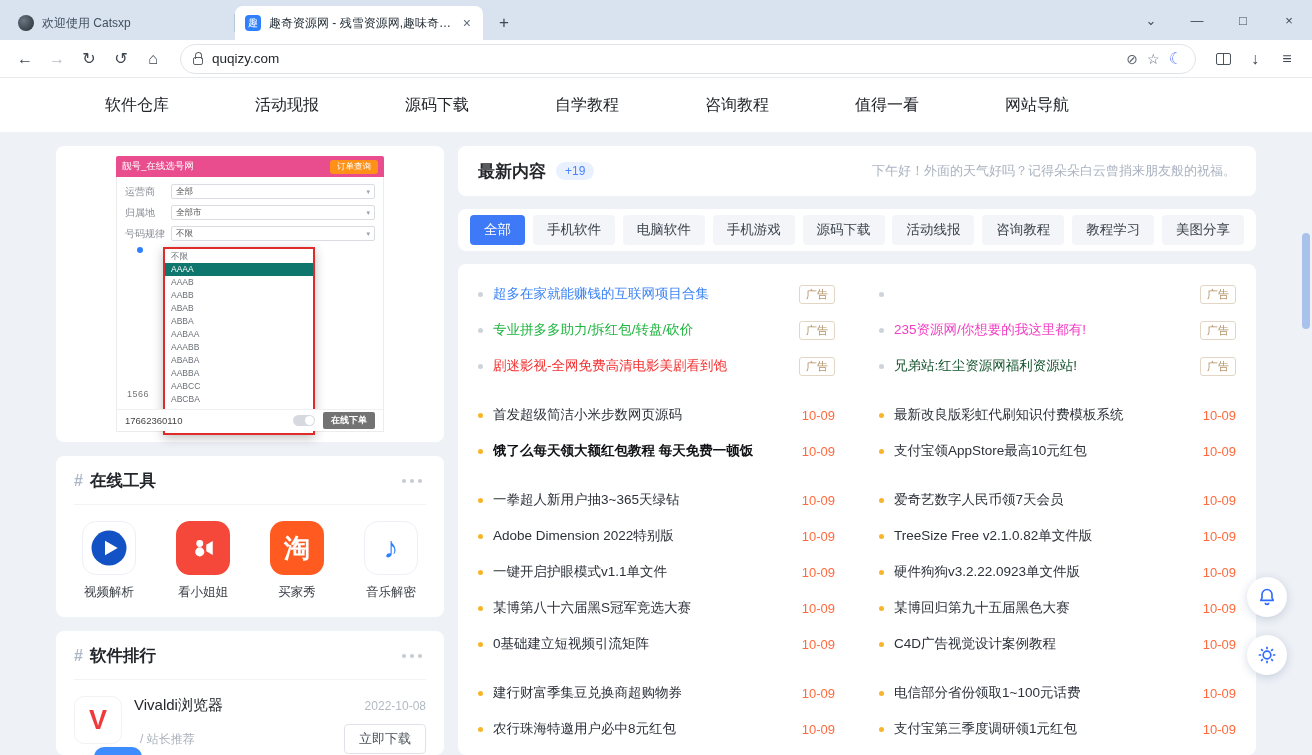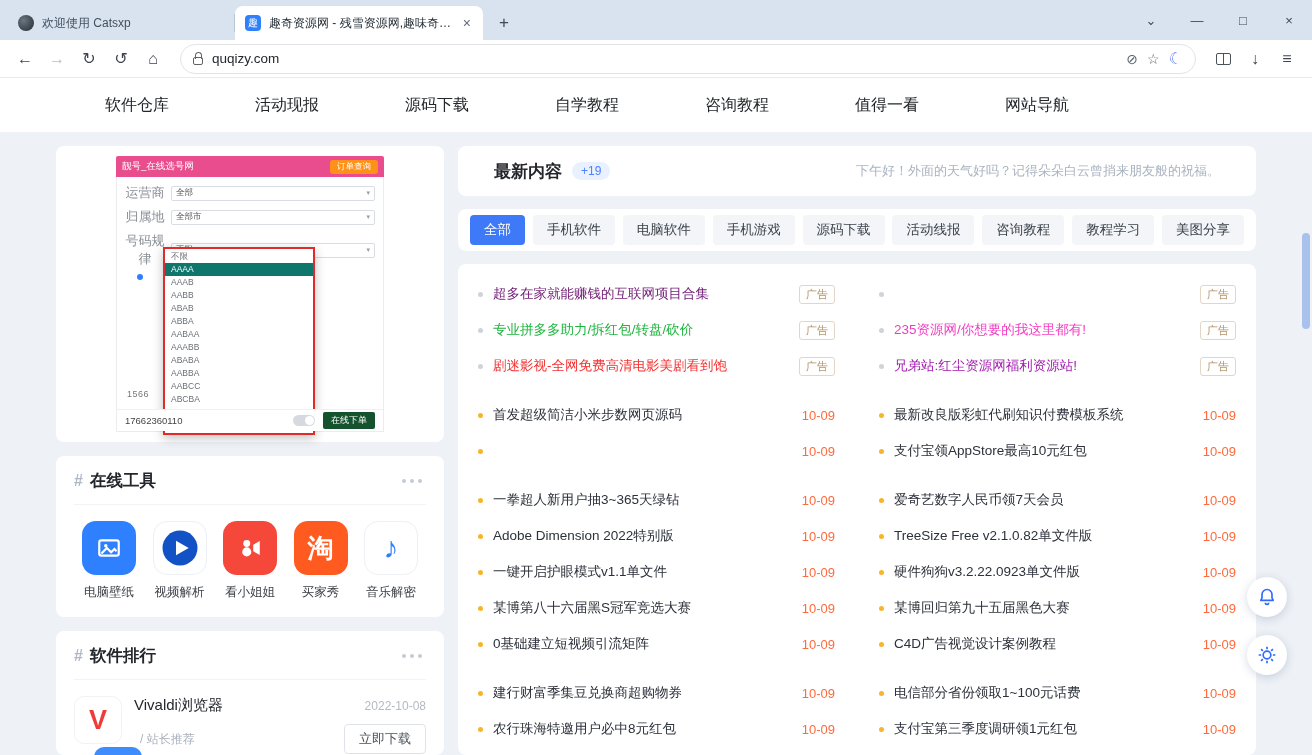--- a/index.html
+++ b/index.html
@@ -47,35 +47,35 @@
   .col-right { flex:1; min-width:0; display:flex; flex-direction:column; }
   .card { background:#fff; border-radius:8px; }
 
   
   .promo-card { height:296px; margin-bottom:14px; display:flex; justify-content:center; padding:10px 15px; }
   .mock { width:268px; position:relative; font-size:9px; }
   .mock-top { height:21px; background:#e94d8d; color:#fff; display:flex; align-items:center; justify-content:space-between; padding:0 6px; font-size:9.5px; border-radius:2px 2px 0 0; }
   .mock-top-btn { background:#ff9118; color:#fff; border-radius:3px; padding:1px 7px; font-size:8.5px; }
   .mock-body { border:1px solid #ececec; border-top:none; height:255px; position:relative; padding:7px 8px; background:#fff; }
   .mrow { display:flex; align-items:center; gap:6px; margin-bottom:6px; }
-  .mlabel { width:40px; color:#8a8f96; font-size:13px; text-align:center; flex:none; }
+  .mlabel { width:40px; color:#8a8f96; font-size:10px; text-align:left; flex:none; }
   .mselect { flex:1; height:15px; border:1px solid #d9dce1; border-radius:2px; display:flex; align-items:center; justify-content:space-between; padding:0 4px; color:#555; font-size:8.5px; }
   .mselect .car { color:#9aa0a8; font-size:7px; }
   .mdotrow { display:flex; align-items:center; gap:5px; margin:4px 0 0 12px; color:#8a8f96; }
   .mdot { width:6px; height:6px; background:#2f80ff; border-radius:50%; }
   .mdrop { position:absolute; left:46px; top:70px; width:152px; background:#fff; border:2px solid #e02b2b; box-shadow:0 3px 10px rgba(0,0,0,.25); z-index:3; padding:1px 0; }
   .mopt { height:13px; line-height:13px; padding-left:6px; color:#6a6f76; font-size:8.5px; white-space:nowrap; }
   .mopt.selected { background:#0f766e; color:#fff; }
   .mnums { position:absolute; left:10px; top:212px; color:#777; }
   .mnum { margin-bottom:10px; font-size:9px; letter-spacing:.5px; }
   .mock-bottom { position:absolute; left:0; right:0; bottom:0; height:22px; background:#fff; border-top:1px solid #f0f0f0; display:flex; align-items:center; gap:8px; padding:0 8px; z-index:4; }
   .mphone { color:#444; font-size:9.5px; }
   .mtoggle { width:22px; height:11px; background:#d6dae0; border-radius:6px; position:relative; margin-left:auto; }
   .mtoggle::after { content:""; position:absolute; right:1px; top:1px; width:9px; height:9px; background:#fff; border-radius:50%; }
-  .mbtn { background:#14532d; color:#fff; border-radius:2px; padding:2px 8px; font-size:9px; }
+  .mbtn { background:#737373; color:#fff; border-radius:2px; padding:2px 8px; font-size:9px;font-weight:bold; }
 
   
   .tools-card { padding:14px 18px 16px; margin-bottom:14px; }
   .card-head { display:flex; align-items:center; }
   .hash { color:#aeb8c6; font-weight:bold; margin-right:7px; font-size:16px; }
   .card-title { font-size:16.5px; font-weight:bold; color:#23262b; }
   .more { margin-left:auto; display:flex; gap:4px; padding:4px; cursor:pointer; }
   .more i { width:4px; height:4px; background:#c6cbd3; border-radius:50%; }
   .card-sep { height:1px; background:#f1f3f6; margin:12px 0 16px; }
   .tools-row { display:flex; justify-content:space-between; padding:0 4px; }
@@ -93,21 +93,21 @@
   .app-row1 { display:flex; justify-content:space-between; align-items:center; }
   .app-name { font-size:15px; color:#23262b; }
   .app-date { font-size:12px; color:#b3bac4; }
   .app-ver { font-size:12.5px; color:#9aa2ad; margin-top:7px; }
   .app-row3 { display:flex; align-items:center; margin-top:9px; }
   .app-tag { color:#aab1bb; font-size:12px; margin-left:6px; }
   .dl-btn { margin-left:auto; border:1px solid #dfe3e9; border-radius:4px; padding:5px 14px; font-size:13px; color:#4a5158; background:#fff; cursor:pointer; }
   .next-tile { position:absolute; left:38px; bottom:-40px; width:48px; height:48px; border-radius:10px; background:#3f8cff; }
 
   
-  .head-card { height:50px; display:flex; align-items:center; padding:0 36px; margin-bottom:13px; }
+  .head-card { height:50px; display:flex; align-items:center; padding:0 20px; margin-bottom:13px; }
   .head-title { font-size:17px; font-weight:bold; color:#23262b; }
   .head-badge { margin-left:10px; background:#e9f1ff; color:#4b82ff; font-size:12px; border-radius:10px; padding:2px 9px; }
   .head-greet { margin-left:auto; color:#aab3c0; font-size:13px; }
 
   .tabs-card { height:42px; display:flex; align-items:center; padding:0 12px; margin-bottom:13px; justify-content:space-between; }
   .ftab { padding:6px 14px; border-radius:4px; background:#f3f5f9; color:#3c434b; font-size:13.5px; cursor:pointer; white-space:nowrap; }
   .ftab.active { background:#3e79f7; color:#fff; }
 
   .list-card { flex:1; padding:8px 20px 10px; overflow:hidden; display:flex; gap:44px; }
   .list-col { flex:1; min-width:0; }
@@ -263,30 +263,20 @@
         <span class="card-title">在线工具</span>
         <span class="more">
             <i></i>
             <i></i>
             <i></i>
           </span>
       </div>
       <div class="card-sep"></div>
       <div class="tools-row">
         <div class="tool">
-          <span class="tile" style="background: rgb(47, 128, 255);">
-            <svg width="26" height="26" viewBox="0 0 24 24">
-                <rect x="3" y="5" width="18" height="14" rx="2" fill="none" stroke="#fff" stroke-width="2"></rect>
-                <circle cx="9" cy="10" r="1.6" fill="#fff"></circle>
-                <path d="M5 17l5-5 4 4 3-3 2 2" stroke="#fff" stroke-width="2" fill="none"></path>
-              </svg>
-          </span>
-          <span class="tool-label">电脑壁纸</span>
-        </div>
-        <div class="tool">
           <span class="tile bordered" style="background: rgb(255, 255, 255);">
             <svg width="40" height="40" viewBox="0 0 24 24">
                 <circle cx="12" cy="12" r="10.5" fill="#1352c4"></circle>
                 <path d="M9.6 7.6l7.6 4.4-7.6 4.4z" fill="#fff"></path>
               </svg>
           </span>
           <span class="tool-label">视频解析</span>
         </div>
         <div class="tool">
           <span class="tile" style="background: rgb(245, 71, 58);">
@@ -359,21 +349,21 @@
         <span class="ftab">活动线报</span>
         <span class="ftab">咨询教程</span>
         <span class="ftab">教程学习</span>
         <span class="ftab">美图分享</span>
     </div>
 
     <div class="card list-card">
       <div class="list-col">
         <div class="row">
             <span class="dot" style="background: rgb(207, 211, 218);"></span>
-            <span class="row-title" style="color: #701a75;">超多在家就能赚钱的互联网项目合集</span>
+            <span class="row-title" style="color: #3b82f6;">超多在家就能赚钱的互联网项目合集</span>
             <span class="right-group">
               <span class="ad-badge">广告</span>
 
             </span>
           </div>
           <div class="row">
             <span class="dot" style="background: rgb(207, 211, 218);"></span>
             <span class="row-title" style="color: rgb(31, 181, 63);">专业拼多多助力/拆红包/转盘/砍价</span>
             <span class="right-group">
               <span class="ad-badge">广告</span>
@@ -391,20 +381,21 @@
           <div class="row gap">
             <span class="dot"></span>
             <span class="row-title">首发超级简洁小米步数网页源码</span>
             <span class="right-group">
 
               <span class="row-date">10-09</span>
             </span>
           </div>
           <div class="row">
             <span class="dot"></span>
+            <span class="row-title bold">饿了么每天领大额红包教程 每天免费一顿饭</span>
             <span class="right-group">
 
               <span class="row-date">10-09</span>
             </span>
           </div>
           <div class="row gap">
             <span class="dot"></span>
             <span class="row-title">一拳超人新用户抽3~365天绿钻</span>
             <span class="right-group">
 
@@ -476,21 +467,21 @@
           <div class="row">
             <span class="dot" style="background: rgb(207, 211, 218);"></span>
             <span class="row-title" style="color: rgb(242, 60, 195);">235资源网/你想要的我这里都有!</span>
             <span class="right-group">
               <span class="ad-badge">广告</span>
 
             </span>
           </div>
           <div class="row">
             <span class="dot" style="background: rgb(207, 211, 218);"></span>
-            <span class="row-title" style="color: #a21caf;">兄弟站:红尘资源网福利资源站!</span>
+            <span class="row-title" style="color: #14532d;">兄弟站:红尘资源网福利资源站!</span>
             <span class="right-group">
               <span class="ad-badge">广告</span>
 
             </span>
           </div>
           <div class="row gap">
             <span class="dot"></span>
             <span class="row-title">最新改良版彩虹代刷知识付费模板系统</span>
             <span class="right-group">
 

